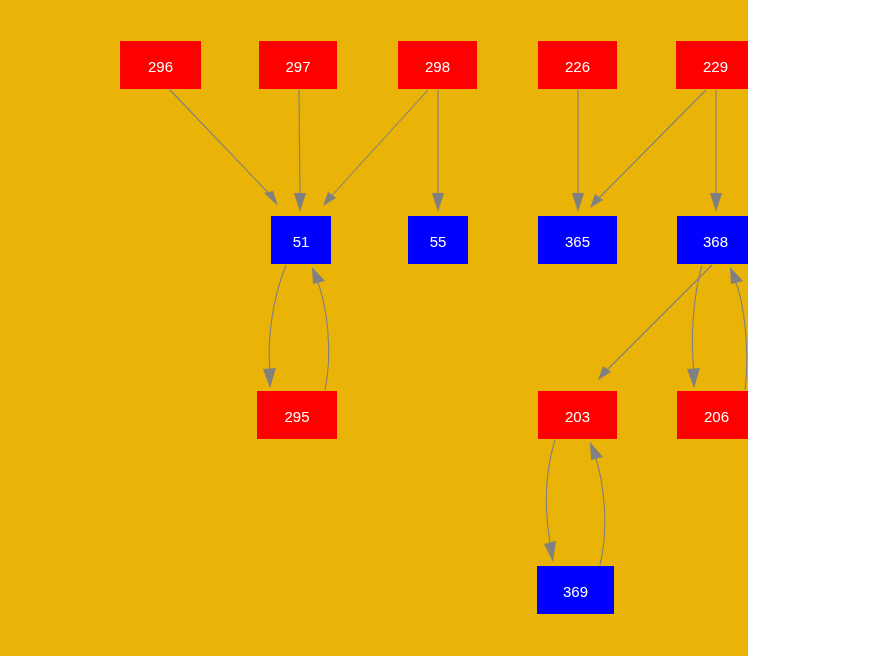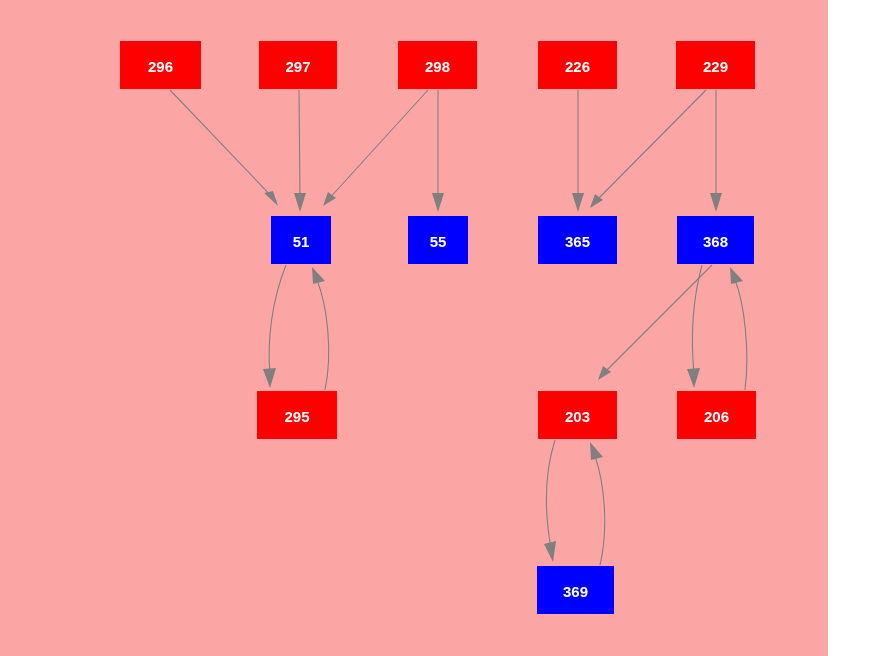--- a/index.html
+++ b/index.html
@@ -2,26 +2,25 @@
 <html><head>
 <meta charset="utf-8">
 <style>
   html, body {
     margin: 0;
     padding: 0;
     background: #ffffff;
   }
   #canvas-root {
     position: relative;
-    width: 828px;
+    width: 748px;
     height: 656px;
-    background: #fca5a5;
+    background: #eab308;
     font-family: "Liberation Sans", sans-serif;
     overflow: hidden;
-    font-weight: bold;
   }
   #graph-svg {
     position: absolute;
     left: 0;
     top: 0;
     width: 876px;
     height: 656px;
   }
   .gnode-rect {
     stroke: none;

